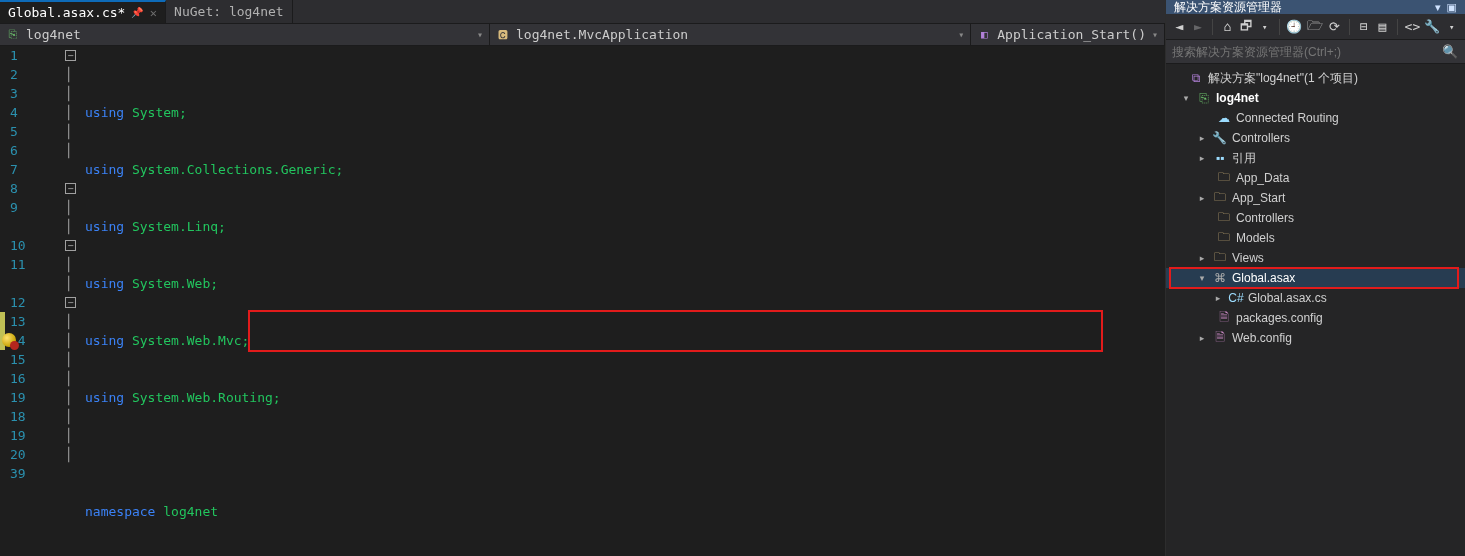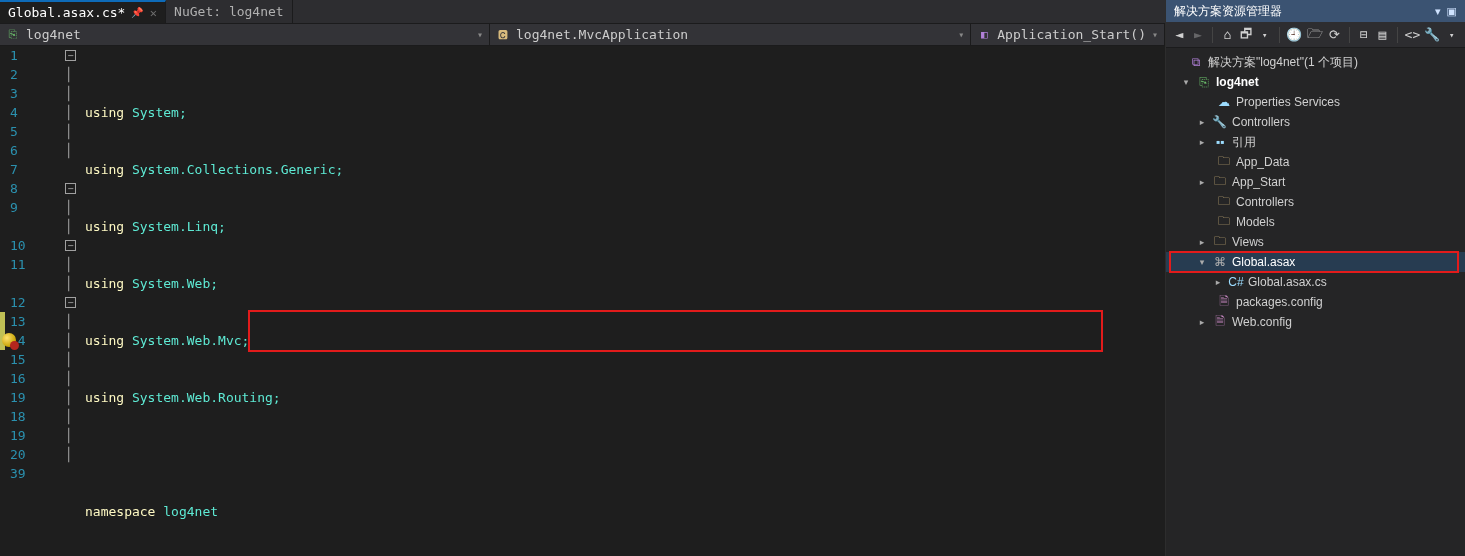--- a/index.html
+++ b/index.html
@@ -106,22 +106,22 @@
     width: 11px; height: 11px;
     border: 1px solid #a0a0a0;
     line-height: 9px;
     font-size: 10px;
     color: #a0a0a0;
     background: #1e1e1e;
     text-align:center;
   }
   .code-col { flex: 1; position: relative; white-space: pre; }
   .row { height: 19px; display:flex; align-items: center;}
-  .kw { color: #fef9c3; }
-  .pl { color: #5eead4; }
+  .kw { color: #3b82f6; }
+  .pl { color: #22c55e; }
   .redbox {
     position: absolute;
     left: 163px;
     top: calc(19px * 14 - 2px);
     width: 855px;
     height: 42px;
     border: 2px solid #e21b1b;
     pointer-events: none;
   }
   .change-bar {
@@ -144,21 +144,21 @@
     content:"";
     position:absolute;
     right:-3px; bottom:-3px;
     width:9px; height:9px;
     border-radius:50%;
     background:#b3261e;
   }
 
   
   .se-title {
-    height: 22px;
+    height: 14px;
     background: #3b5372;
     color: #fff;
     display: flex;
     align-items: center;
     padding: 0 8px;
     font-family: "Microsoft YaHei", sans-serif;
     font-size: 12px;
     gap:6px;
   }
   .se-title .spacer { flex: 1; }
@@ -382,35 +382,39 @@
     <span class="tb-ic">🗁</span>
     <span class="tb-ic">⟳</span>
     <span class="vsep"></span>
     <span class="tb-ic">⊟</span>
     <span class="tb-ic">▤</span>
     <span class="vsep"></span>
     <span class="tb-ic">&lt;&gt;</span>
     <span class="tb-ic">🔧</span>
     <span class="tb-ic" style="font-size:9px">▾</span>
   </div>
+  <div class="se-search">
+    <input placeholder="搜索解决方案资源管理器(Ctrl+;)" style="">
+    <span class="tb-ic">🔍</span>
+  </div>
   <div class="se-tree">
     <div class="node" style="padding-left:6px">
       <span class="arrow none">▸</span>
       <span class="nic sln-ic">⧉</span>
       <span>解决方案"log4net"(1 个项目)</span>
     </div>
     <div class="node" style="padding-left:14px">
       <span class="arrow">▾</span>
       <span class="nic csproj-ic">⎘</span>
       <span class="bold">log4net</span>
     </div>
     <div class="node" style="padding-left:34px">
       <span class="arrow none">▸</span>
       <span class="nic conn-ic">☁</span>
-      <span>Properties Services</span>
+      <span>Connected Routing</span>
     </div>
     <div class="node" style="padding-left:30px">
       <span class="arrow">▸</span>
       <span class="nic wrench-ic">🔧</span>
       <span>Controllers</span>
     </div>
     <div class="node" style="padding-left:30px">
       <span class="arrow">▸</span>
       <span class="nic ref-ic">▪▪</span>
       <span>引用</span>

